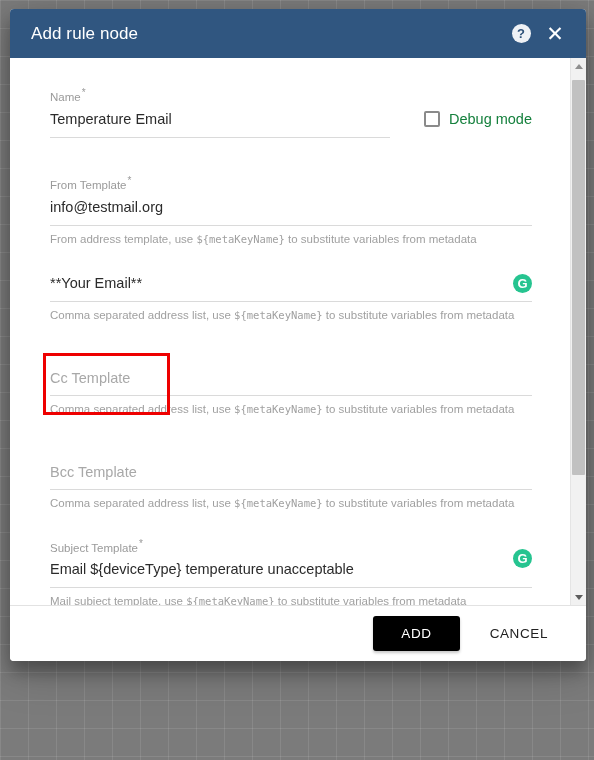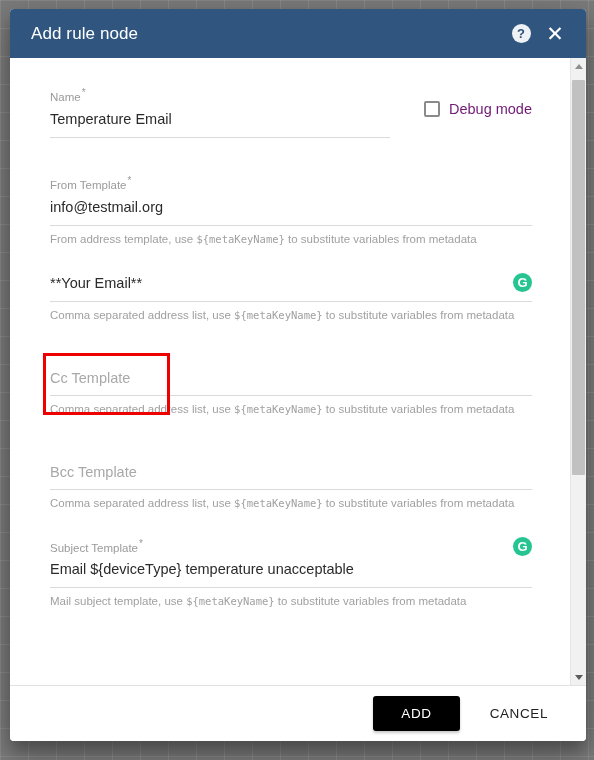--- a/index.html
+++ b/index.html
@@ -18,21 +18,21 @@
     background-size: 28px 28px;
     position: relative;
   }
 
   
   .dialog {
     position: absolute;
     left: 10px;
     top: 9px;
     width: 576px;
-    height: 732px;
+    height: 652px;
     background: #ffffff;
     border-radius: 4px;
     box-shadow: 0 11px 15px rgba(0,0,0,0.28), 0 9px 46px rgba(0,0,0,0.22);
     display: flex;
     flex-direction: column;
     overflow: hidden;
   }
 
   
   .dialog-header {
@@ -94,21 +94,21 @@
     box-sizing: border-box;
     overflow: hidden;
   }
 
   
   .field-block {
     position: relative;
   }
   .field-row {
     display: flex;
-    align-items: flex-start;
+    align-items: center;
     gap: 8px;
   }
   .field-col {
     flex: 1;
     min-width: 0;
   }
   .field-label {
     font-size: 11.5px;
     color: #9a9a9a;
     line-height: 14px;
@@ -187,21 +187,21 @@
   .checkbox-box {
     width: 16px;
     height: 16px;
     border: 2px solid #8a8a8a;
     border-radius: 2px;
     box-sizing: border-box;
     background: #fff;
   }
   .debug-label {
     font-size: 14.5px;
-    color: #701a75;
+    color: #15803d;
     margin-left: 9px;
     white-space: nowrap;
   }
 
   
   .gap-name { height: 36px; }
   .gap-std  { height: 26px; }
 
   
   .annotation-box {

